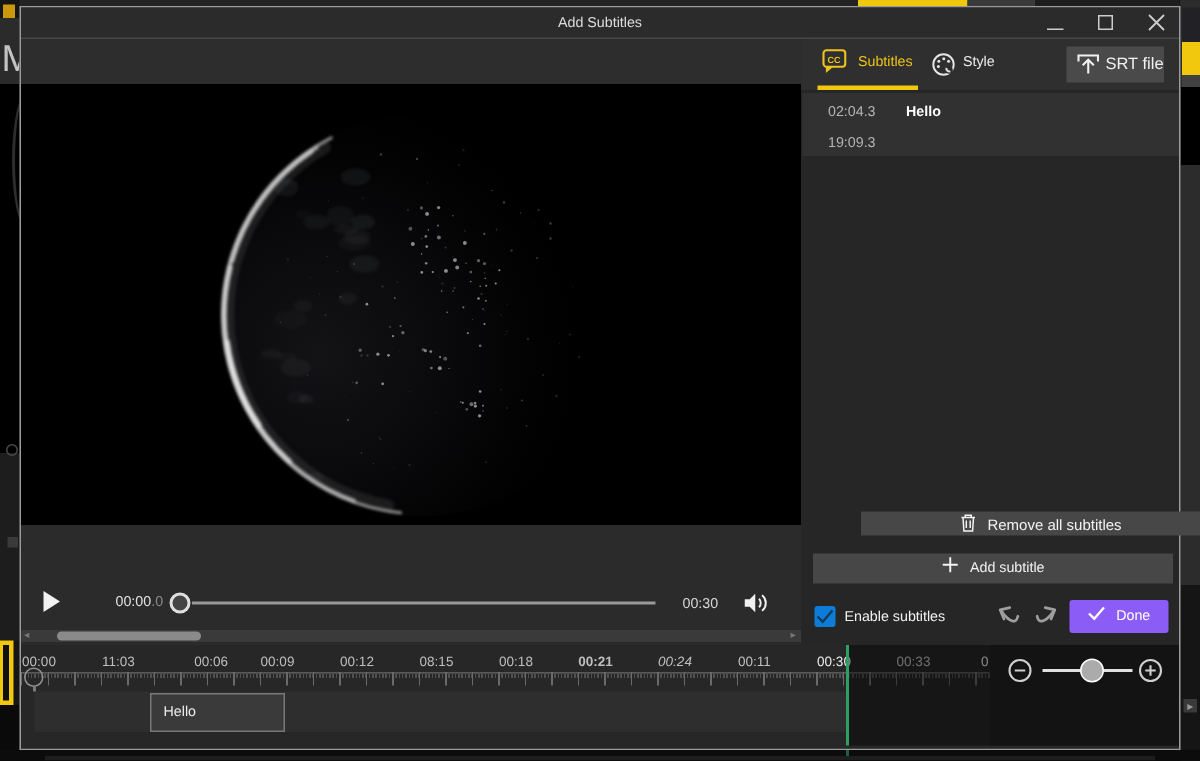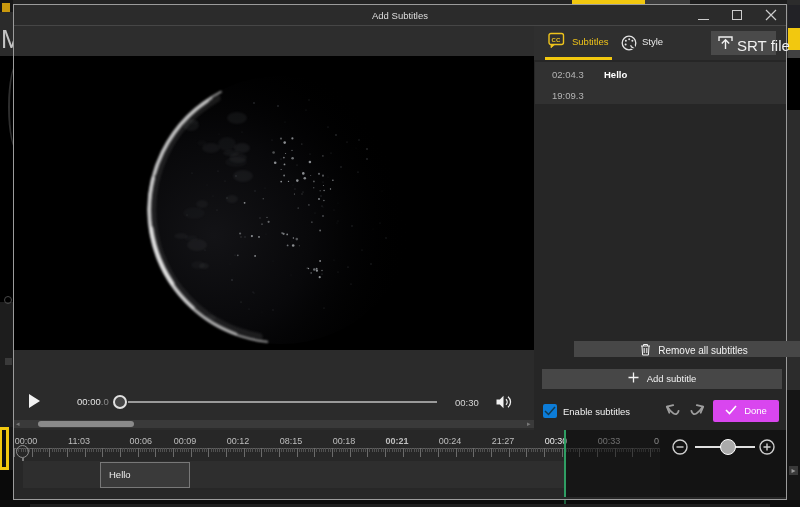--- a/index.html
+++ b/index.html
@@ -287,21 +287,21 @@
 <circle cx="11.4" cy="5.8" r="1.0" fill="#e4e4e4"></circle>
 <circle cx="4.6" cy="9.4" r="1.0" fill="#e4e4e4"></circle>
 </svg>
 <div class="abs" style="left:642px;top:36px;font-size:9.5px;color:#eaeaea;">Style</div>
 
 <div class="abs" style="left:711px;top:31px;width:65px;height:24px;background:#4a4a4a;"></div>
 <svg class="abs" style="left:718px;top:36px;" width="15" height="14" viewBox="0 0 15 14">
 <path d="M1 5 L1 1 L14 1 L14 5" fill="none" stroke="#f0f0f0" stroke-width="1.4"></path>
 <path d="M7.5 4 L7.5 13 M3.8 7.5 L7.5 3.8 L11.2 7.5" fill="none" stroke="#f0f0f0" stroke-width="1.4"></path>
 </svg>
-<div class="abs" style="left:737px;top:37px;font-size:15px;color:#f0f0f0;">SRT file</div>
+<div class="abs" style="left:737px;top:37px;font-size:11px;color:#f0f0f0;">SRT file</div>
 
 <div class="abs" style="left:535px;top:62px;width:251px;height:42px;background:#313131;"></div>
 <div class="abs" style="left:552px;top:69px;font-size:9.5px;color:#b4b4b4;">02:04.3</div>
 <div class="abs" style="left:552px;top:90px;font-size:9.5px;color:#b4b4b4;">19:09.3</div>
 <div class="abs" style="left:604px;top:69px;font-size:9.5px;font-weight:bold;color:#ffffff;">Hello</div>
 
 <div class="abs" style="left:542px;top:341px;width:240px;height:16px;background:#474747;color:#f2f2f2;font-size:10px;text-align:center;line-height:20px;margin-left:32px;">
 <svg style="vertical-align:-2px;margin-right:7px;" width="11" height="13" viewBox="0 0 11 13">
       <path d="M1 3 L10 3 M3.5 3 L3.5 1.5 L7.5 1.5 L7.5 3 M2 3 L2.6 12 L8.4 12 L9 3 M4.2 5 L4.2 10 M6.8 5 L6.8 10" fill="none" stroke="#f2f2f2" stroke-width="1"></path>
     </svg>Remove all subtitles</div>
@@ -316,39 +316,39 @@
   </svg>
 <div class="abs" style="left:563px;top:406px;font-size:9.5px;color:#f2f2f2;">Enable subtitles</div>
 <svg class="abs" style="left:665px;top:403px;" width="15" height="15" viewBox="0 0 15 15">
 <path d="M2.3 3.8 C5.5 9.0, 12.0 15.0, 13.6 7.8" fill="none" stroke="#9e9e9e" stroke-width="1.8" stroke-linecap="round"></path>
 <path d="M1.8 3.6 L8.2 2.1 M1.8 3.6 L4.3 9.7" fill="none" stroke="#9e9e9e" stroke-width="1.8" stroke-linecap="round"></path>
 </svg>
 <svg class="abs" style="left:690px;top:403px;" width="15" height="15" viewBox="0 0 15 15">
 <path d="M12.7 3.8 C9.5 9.0, 3.0 15.0, 1.4 7.8" fill="none" stroke="#9e9e9e" stroke-width="1.8" stroke-linecap="round"></path>
 <path d="M13.2 3.6 L6.8 2.1 M13.2 3.6 L10.7 9.7" fill="none" stroke="#9e9e9e" stroke-width="1.8" stroke-linecap="round"></path>
 </svg>
-<div class="abs" style="left:713px;top:400px;width:66px;height:22px;background:#d946ef;border-radius:2px;color:#fff;font-size:9.5px;text-align:center;line-height:22px;">
+<div class="abs" style="left:713px;top:400px;width:66px;height:22px;background:#8b5cf6;border-radius:2px;color:#fff;font-size:9.5px;text-align:center;line-height:22px;">
 <svg style="vertical-align:-1px;margin-right:7px;" width="12" height="10" viewBox="0 0 12 10">
       <path d="M1 5 L4.5 8.5 L11 1" fill="none" stroke="#ffffff" stroke-width="1.6"></path>
     </svg>Done</div>
 
 <div class="abs" style="left:14px;top:430px;width:772px;height:69px;background:#272727;"></div>
 
 <div class="abs" style="left:23px;top:461px;width:542px;height:27px;background:#2e2e2e;"></div>
 
 <div class="abs" style="left:6px;top:436px;width:40px;text-align:center;font-size:9px;color:#bfbfbf;">00:00</div>
 <div class="abs" style="left:59px;top:436px;width:40px;text-align:center;font-size:9px;color:#bfbfbf;">11:03</div>
 <div class="abs" style="left:112px;top:436px;width:40px;text-align:right;font-size:9px;color:#bfbfbf;">00:06</div>
 <div class="abs" style="left:165px;top:436px;width:40px;text-align:center;font-size:9px;color:#bfbfbf;">00:09</div>
 <div class="abs" style="left:218px;top:436px;width:40px;text-align:center;font-size:9px;color:#bfbfbf;">00:12</div>
 <div class="abs" style="left:271px;top:436px;width:40px;text-align:center;font-size:9px;color:#bfbfbf;">08:15</div>
 <div class="abs" style="left:324px;top:436px;width:40px;text-align:center;font-size:9px;color:#bfbfbf;">00:18</div>
 <div class="abs" style="left:377px;top:436px;width:40px;text-align:center;font-size:9px;color:#bfbfbf;font-weight:bold;">00:21</div>
-<div class="abs" style="left:430px;top:436px;width:40px;text-align:center;font-size:9px;color:#bfbfbf;">00:24</div>
-<div class="abs" style="left:483px;top:436px;width:40px;text-align:center;font-size:9px;color:#bfbfbf;">21:27</div>
+<div class="abs" style="left:430px;top:436px;width:40px;text-align:center;font-size:9px;color:#bfbfbf;font-style:italic;">00:24</div>
+<div class="abs" style="left:483px;top:436px;width:40px;text-align:center;font-size:9px;color:#bfbfbf;">00:11</div>
 <div class="abs" style="left:536px;top:436px;width:40px;text-align:center;font-size:9px;color:#ededed;">00:30</div>
 <div class="abs" style="left:589px;top:436px;width:40px;text-align:center;font-size:9px;color:#bfbfbf;">00:33</div>
 
 <div class="abs" style="left:14px;top:448px;width:646px;height:1px;background:#5f5f5f;"></div>
 <div class="abs" style="left:14px;top:448px;width:646px;height:4px;background:repeating-linear-gradient(90deg,#505050 0 1px,transparent 1px 2.208px);"></div>
 <div class="abs" style="left:14px;top:448px;width:646px;height:9px;background:repeating-linear-gradient(90deg,#6a6a6a 0 1px,transparent 1px 17.667px);"></div>
 
 <div class="abs" style="left:566px;top:430px;width:220px;height:67px;background:rgba(0,0,0,0.42);"></div>
 
 <div class="abs" style="left:100px;top:462px;width:90px;height:26px;background:#3a3a3a;border:1px solid #787878;color:#ececec;font-size:9.5px;line-height:24px;padding-left:8px;">Hello</div>

